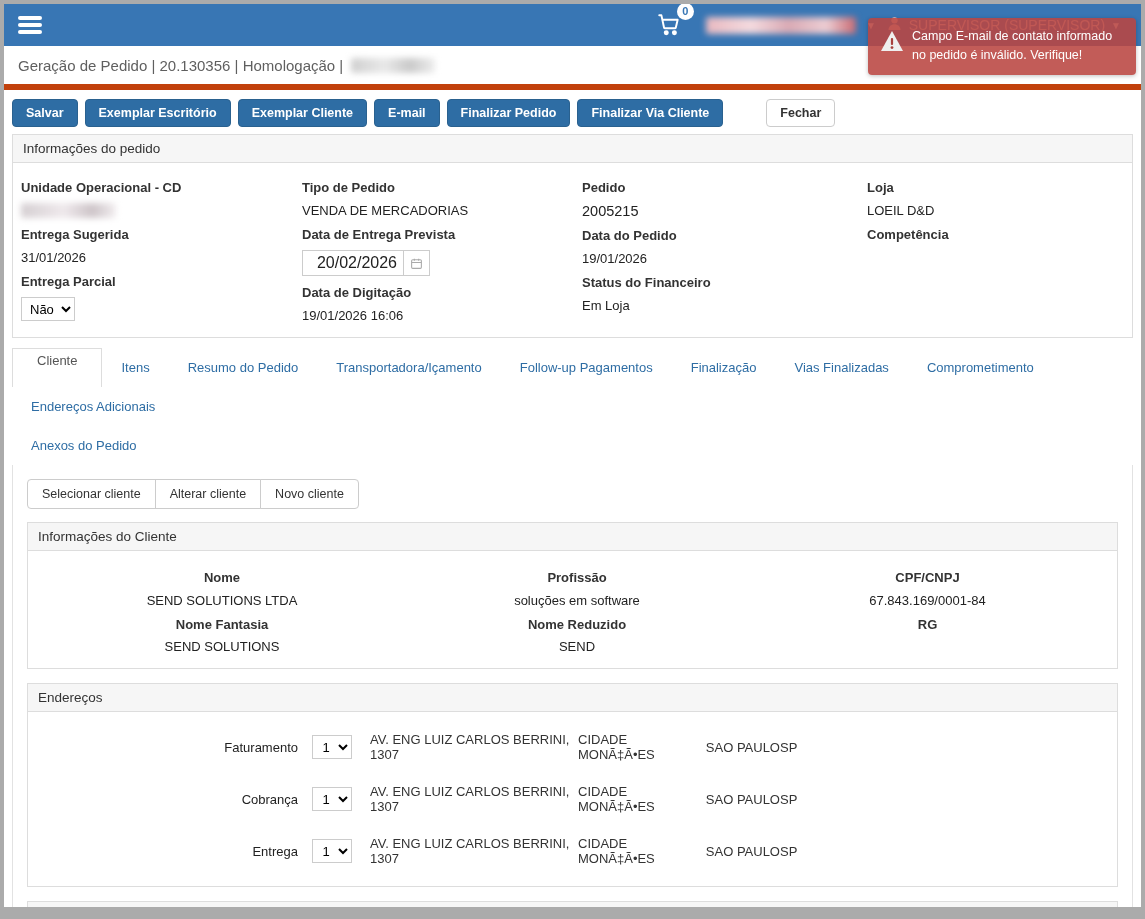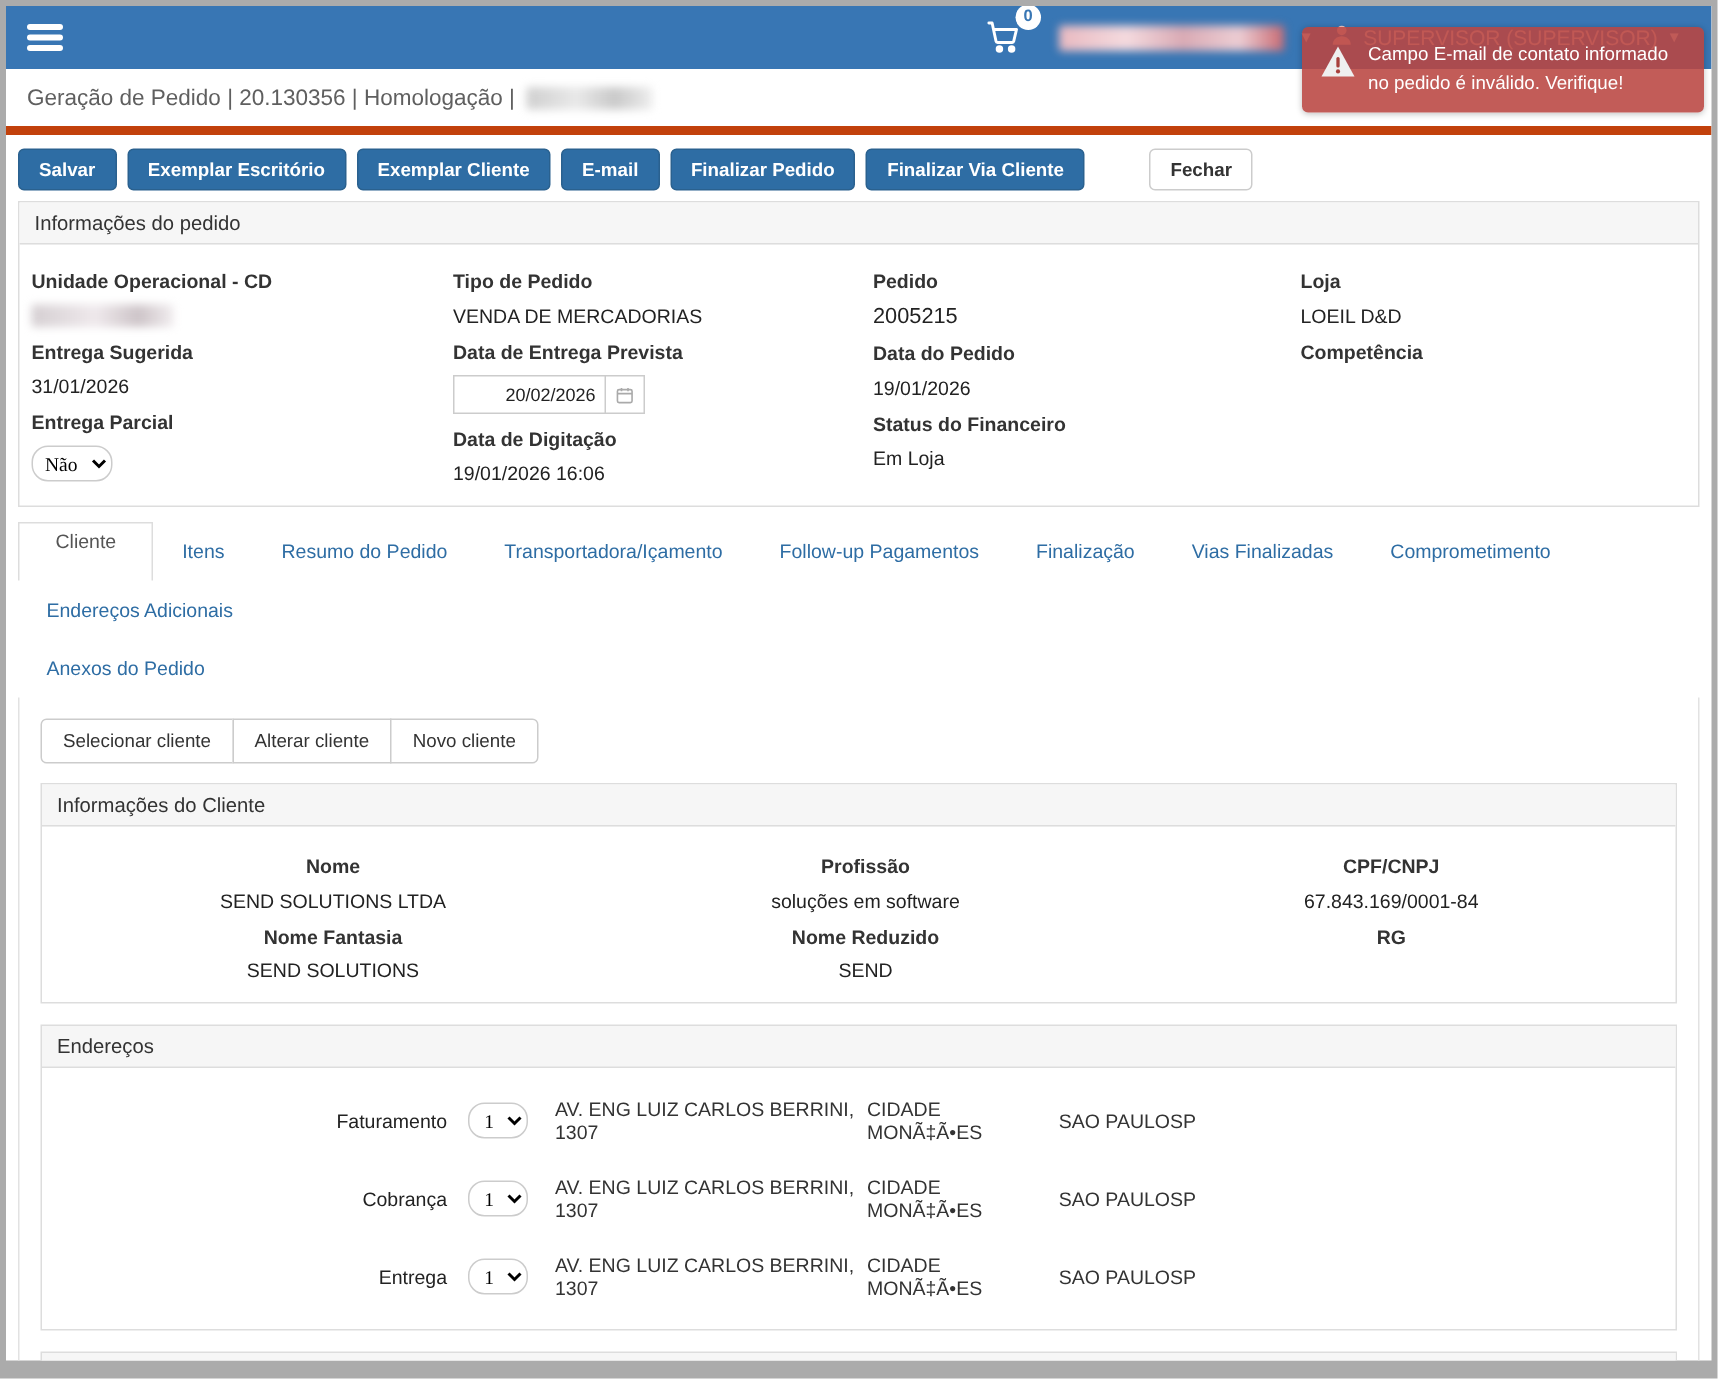--- a/index.html
+++ b/index.html
@@ -69,27 +69,27 @@
     font-size:13.5px; color:#333;
   }
 
   
   .order-grid { display:grid; grid-template-columns:281px 280px 285px auto; padding:8px 6px 14px 8px; }
   .fld { margin-top:9px; }
   .fld-label { font-weight:bold; color:#333; margin-bottom:8px; }
   .fld-value { color:#222; }
   .redact-uo { width:95px; height:15px; background:linear-gradient(90deg,#d5cfd2,#efe9ec 45%,#cdc4c8 75%,#f2eef0); }
   select {
-    font-family:Liberation Serif, serif; font-size:13px; border:1px solid #ccc; border-radius:11px;
+    font-family:Liberation Sans, sans-serif; font-size:13px; border:1px solid #ccc; border-radius:0;
     background:#fff; padding:2px 4px; height:24px;
   }
   .date-group { display:inline-flex; }
   .date-input {
     width:102px; height:26px; border:1px solid #ccc; padding:0 6px;
-    font-family:inherit; font-size:12px; text-align:right; color:#222;
+    font-family:inherit; font-size:16px; text-align:right; color:#222;
   }
   .cal-btn {
     width:26px; height:26px; border:1px solid #ccc; border-left:none; background:#fff;
     color:#aaa; font-size:13px; cursor:pointer; display:flex; align-items:center; justify-content:center;
   }
 
   
   .tabs { padding:10px 8px 0 8px; }
   .tab-row { display:flex; flex-wrap:wrap; }
   .tab {

